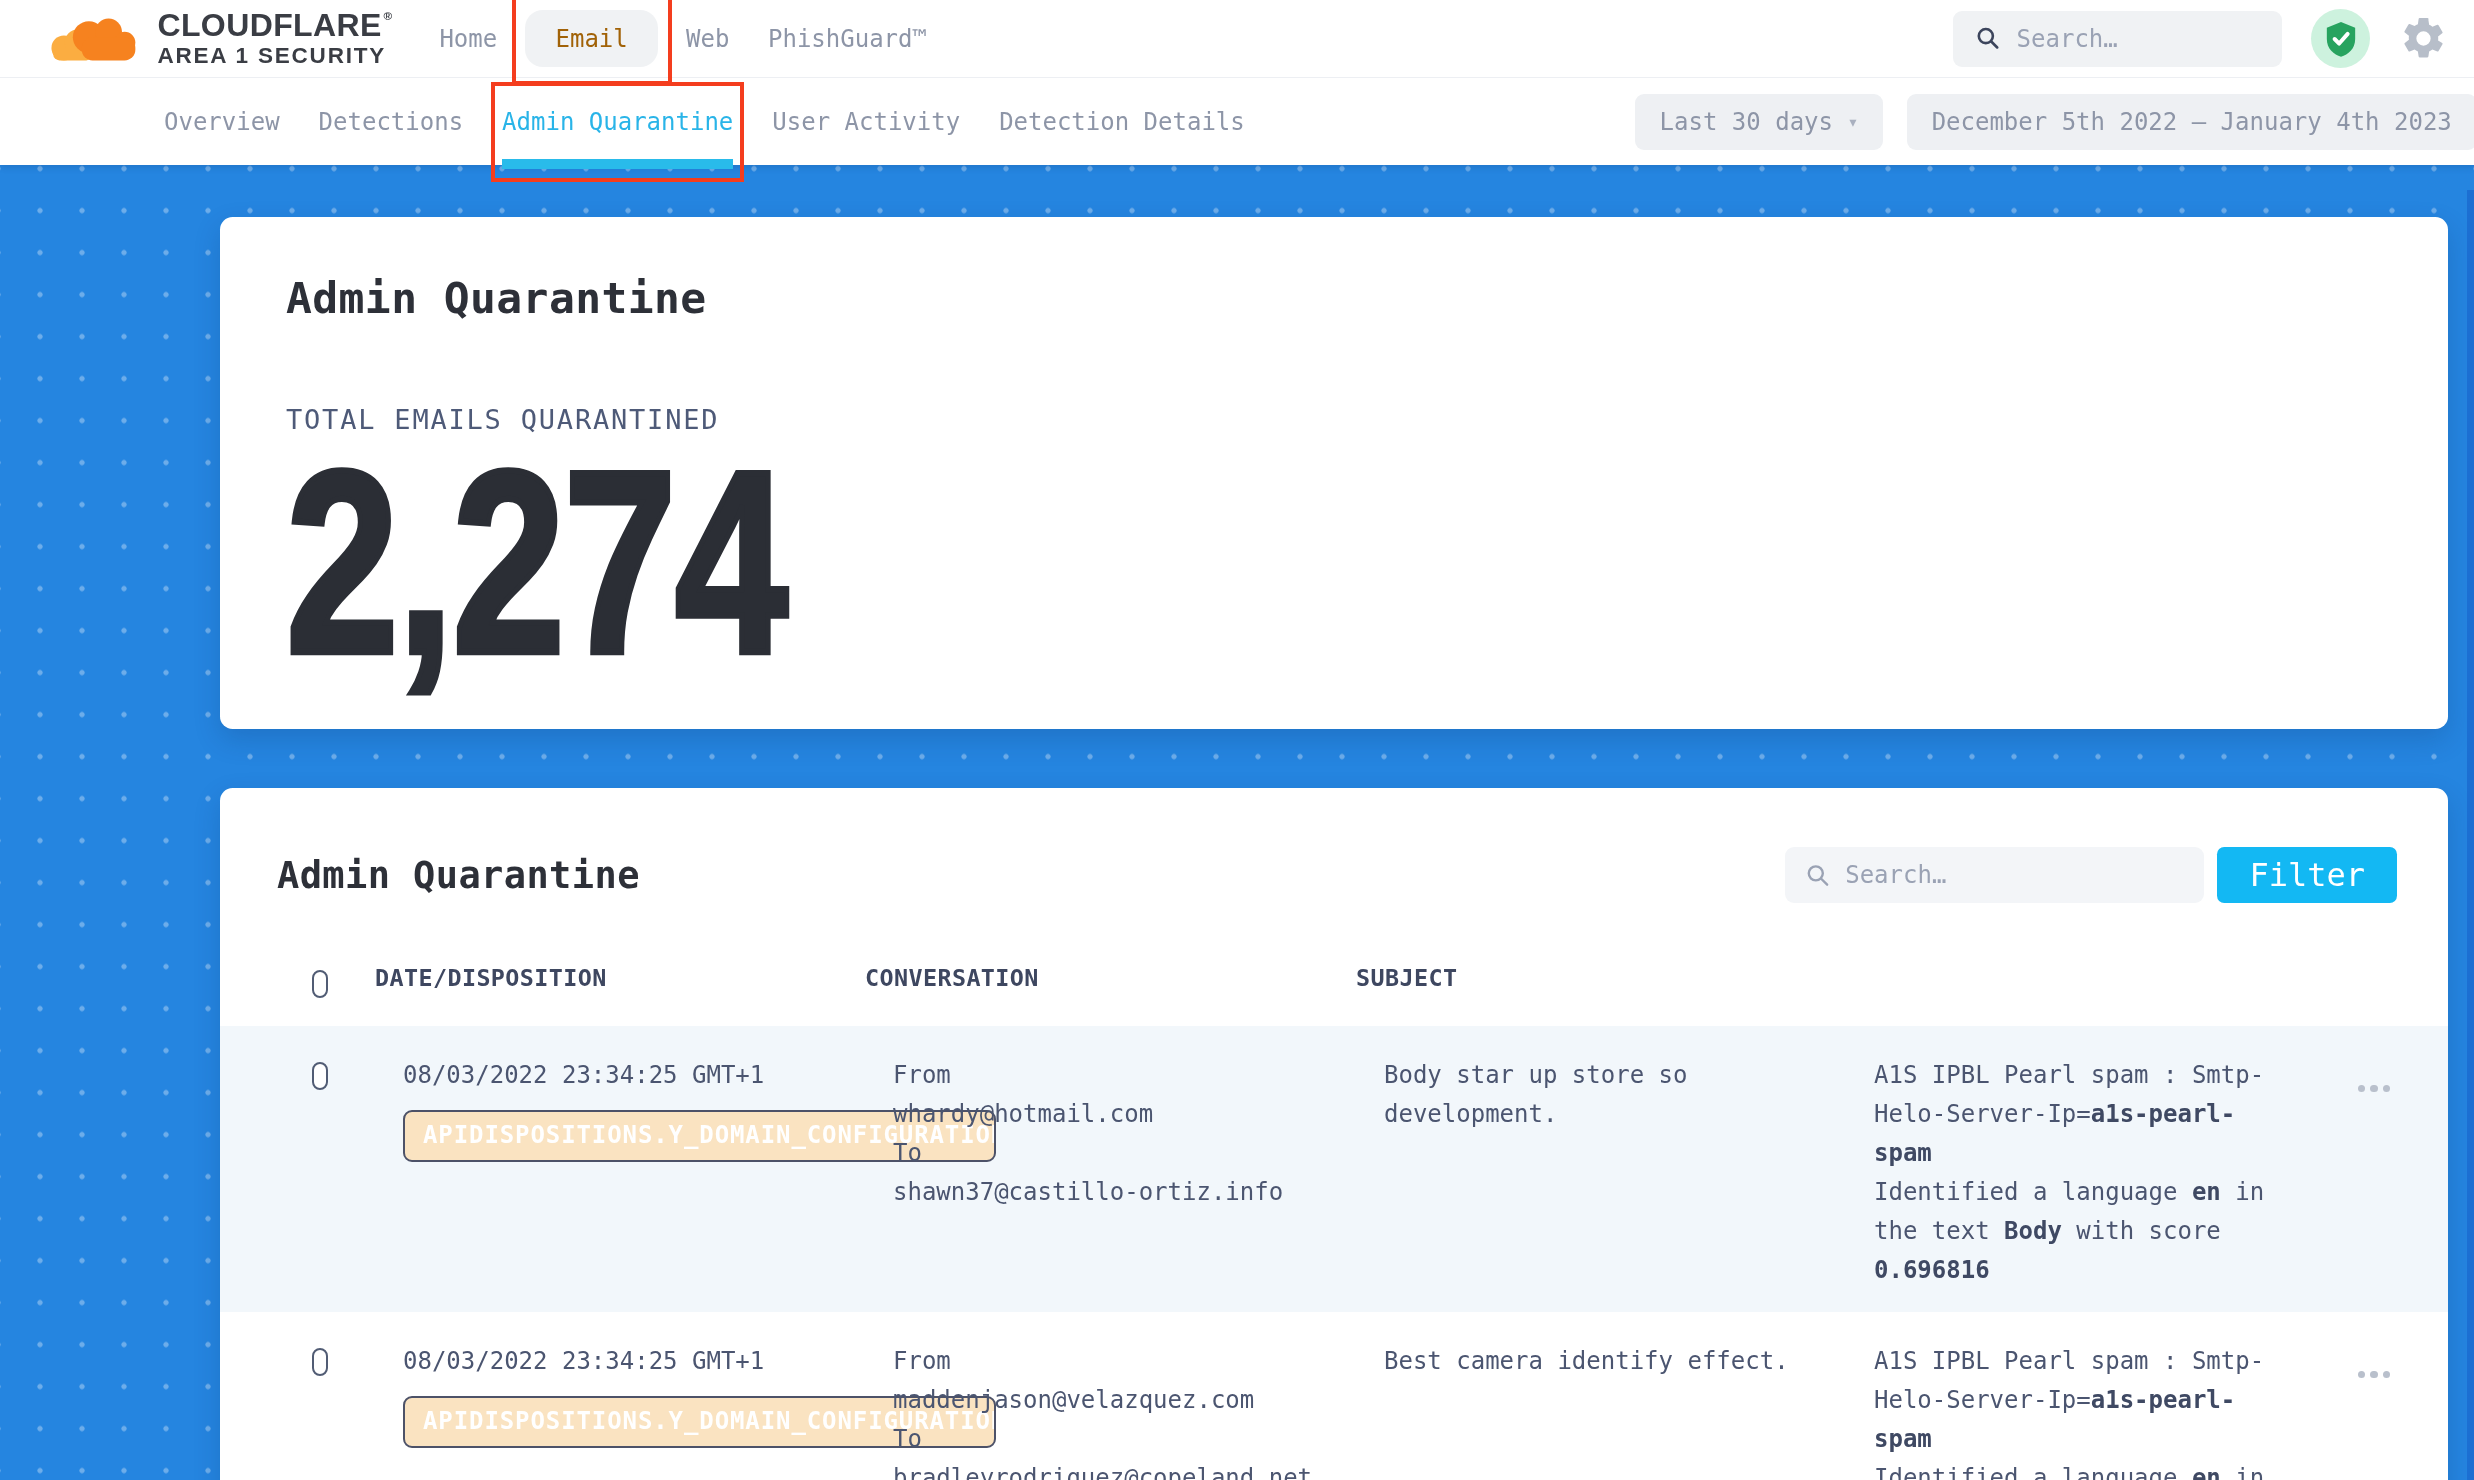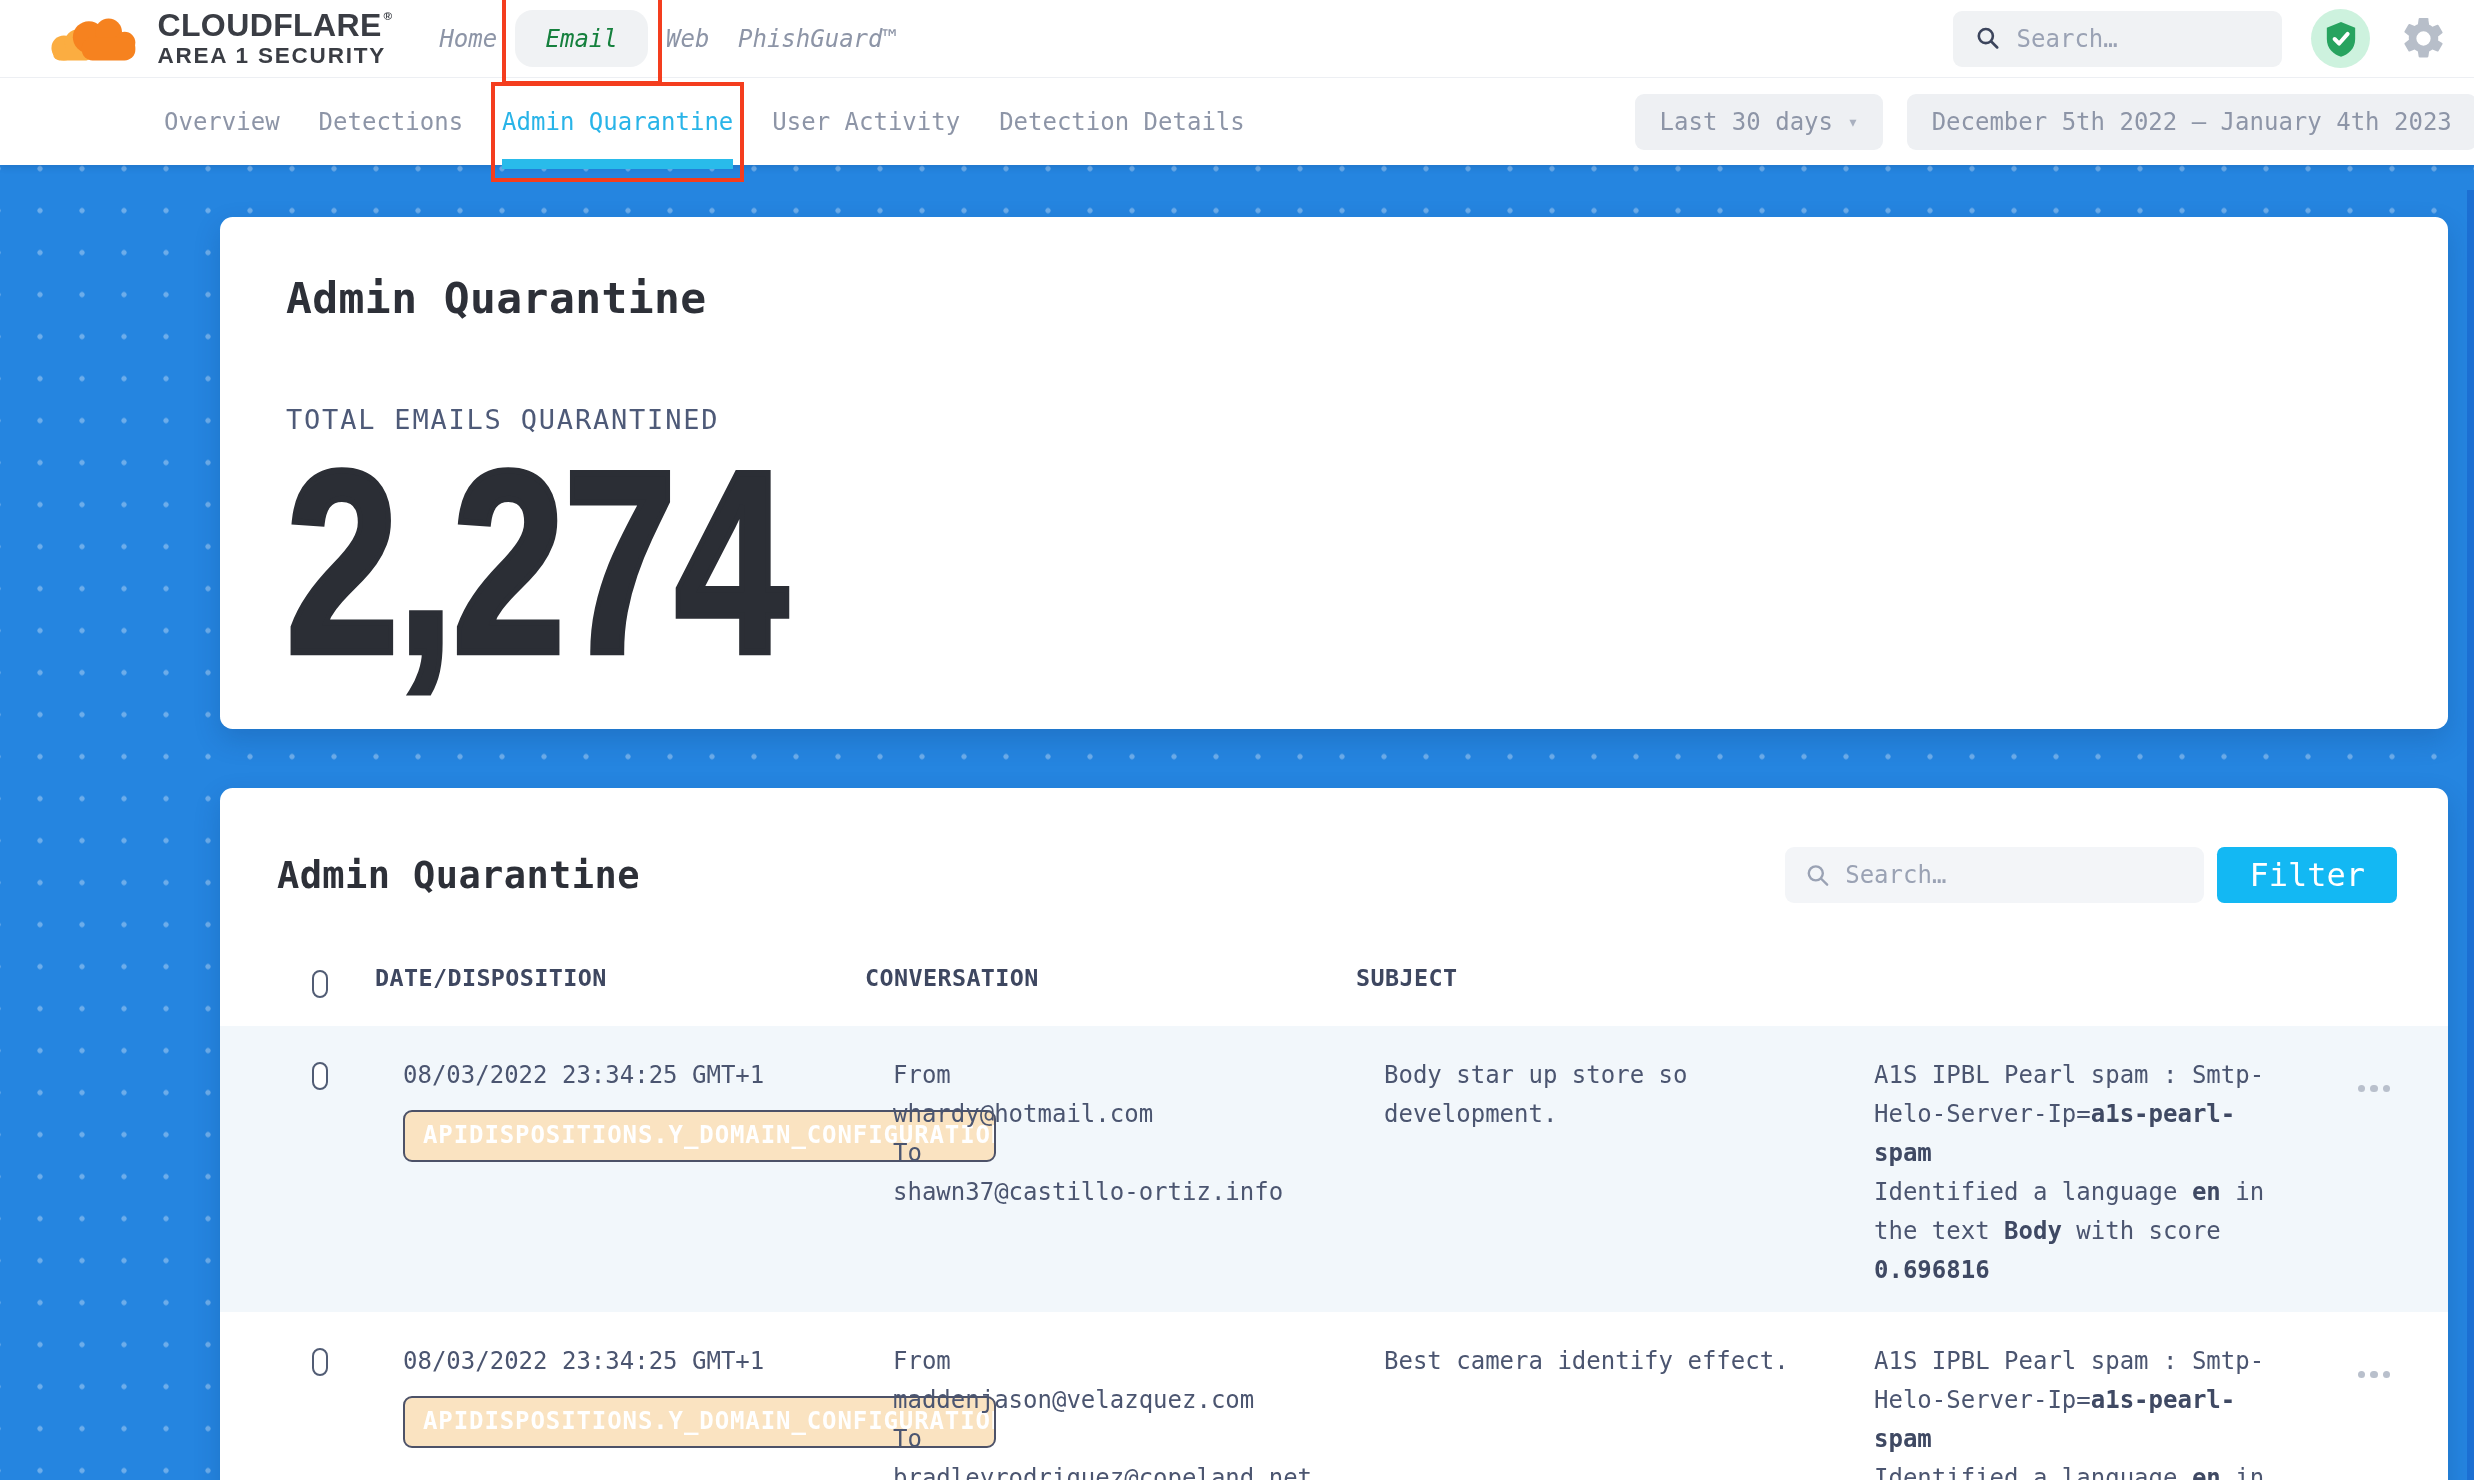--- a/index.html
+++ b/index.html
@@ -16,24 +16,24 @@
   
   .topnav { height:78px; background:#fff; display:flex; align-items:center;
             padding:0 27px 0 42px; position:relative; z-index:30; border-bottom:0.9px solid #edeff3; }
   .brand { display:flex; align-items:center; gap:14.4px; }
   .brand-text { display:flex; flex-direction:column; }
   .brand-name { font-family:"Liberation Sans",sans-serif; font-weight:800; font-size:32px;
                 color:#3a3d44; letter-spacing:0.4px; display:flex; align-items:flex-start; gap:1.8px; line-height:1; }
   .brand-mark { font-size:11.7px; margin-top:0.9px; }
   .brand-sub { font-family:"Liberation Sans",sans-serif; font-weight:700; font-size:22.5px;
                color:#3a3d44; letter-spacing:1.8px; margin-top:3.6px; line-height:1; }
-  .main-tabs { display:flex; align-items:center; gap:7px; margin-left:36px;font-style:italic; }
+  .main-tabs { display:flex; align-items:center; gap:17px; margin-left:36px; }
   .tab-wrap { position:relative; display:flex; }
   .main-tab { color:#8d95a7; font-size:24px; padding:12.6px 10.8px; cursor:pointer; white-space:nowrap; }
-  .main-tab.active { color:#15803d; background:#f0f2f4; border-radius:18px; padding:14.4px 30.5px; }
+  .main-tab.active { color:#a16207; background:#f0f2f4; border-radius:18px; padding:14.4px 30.5px; }
   .red-frame { position:absolute; border:4.5px solid #f43d1e; pointer-events:none; z-index:40; inset:-18px -13.5px; }
   .red-frame.sub { inset:-23.4px -10.8px -45px -10.8px; }
   .topnav-right { margin-left:auto; display:flex; align-items:center; gap:29px; }
   .search-pill { display:flex; align-items:center; gap:16px; background:#f0f2f4;
                  border-radius:9px; height:56px; width:329px; padding:0 21.6px; }
   .search-pill input { border:none; outline:none; background:transparent; font:24px "DejaVu Sans Mono","Liberation Mono",monospace; color:#565f73; width:100%; }
   input::placeholder { color:#9aa2b4; }
   .shield-badge { width:59px; height:59px; border-radius:50%; background:#cdf2de;
                   display:flex; align-items:center; justify-content:center; }
 

